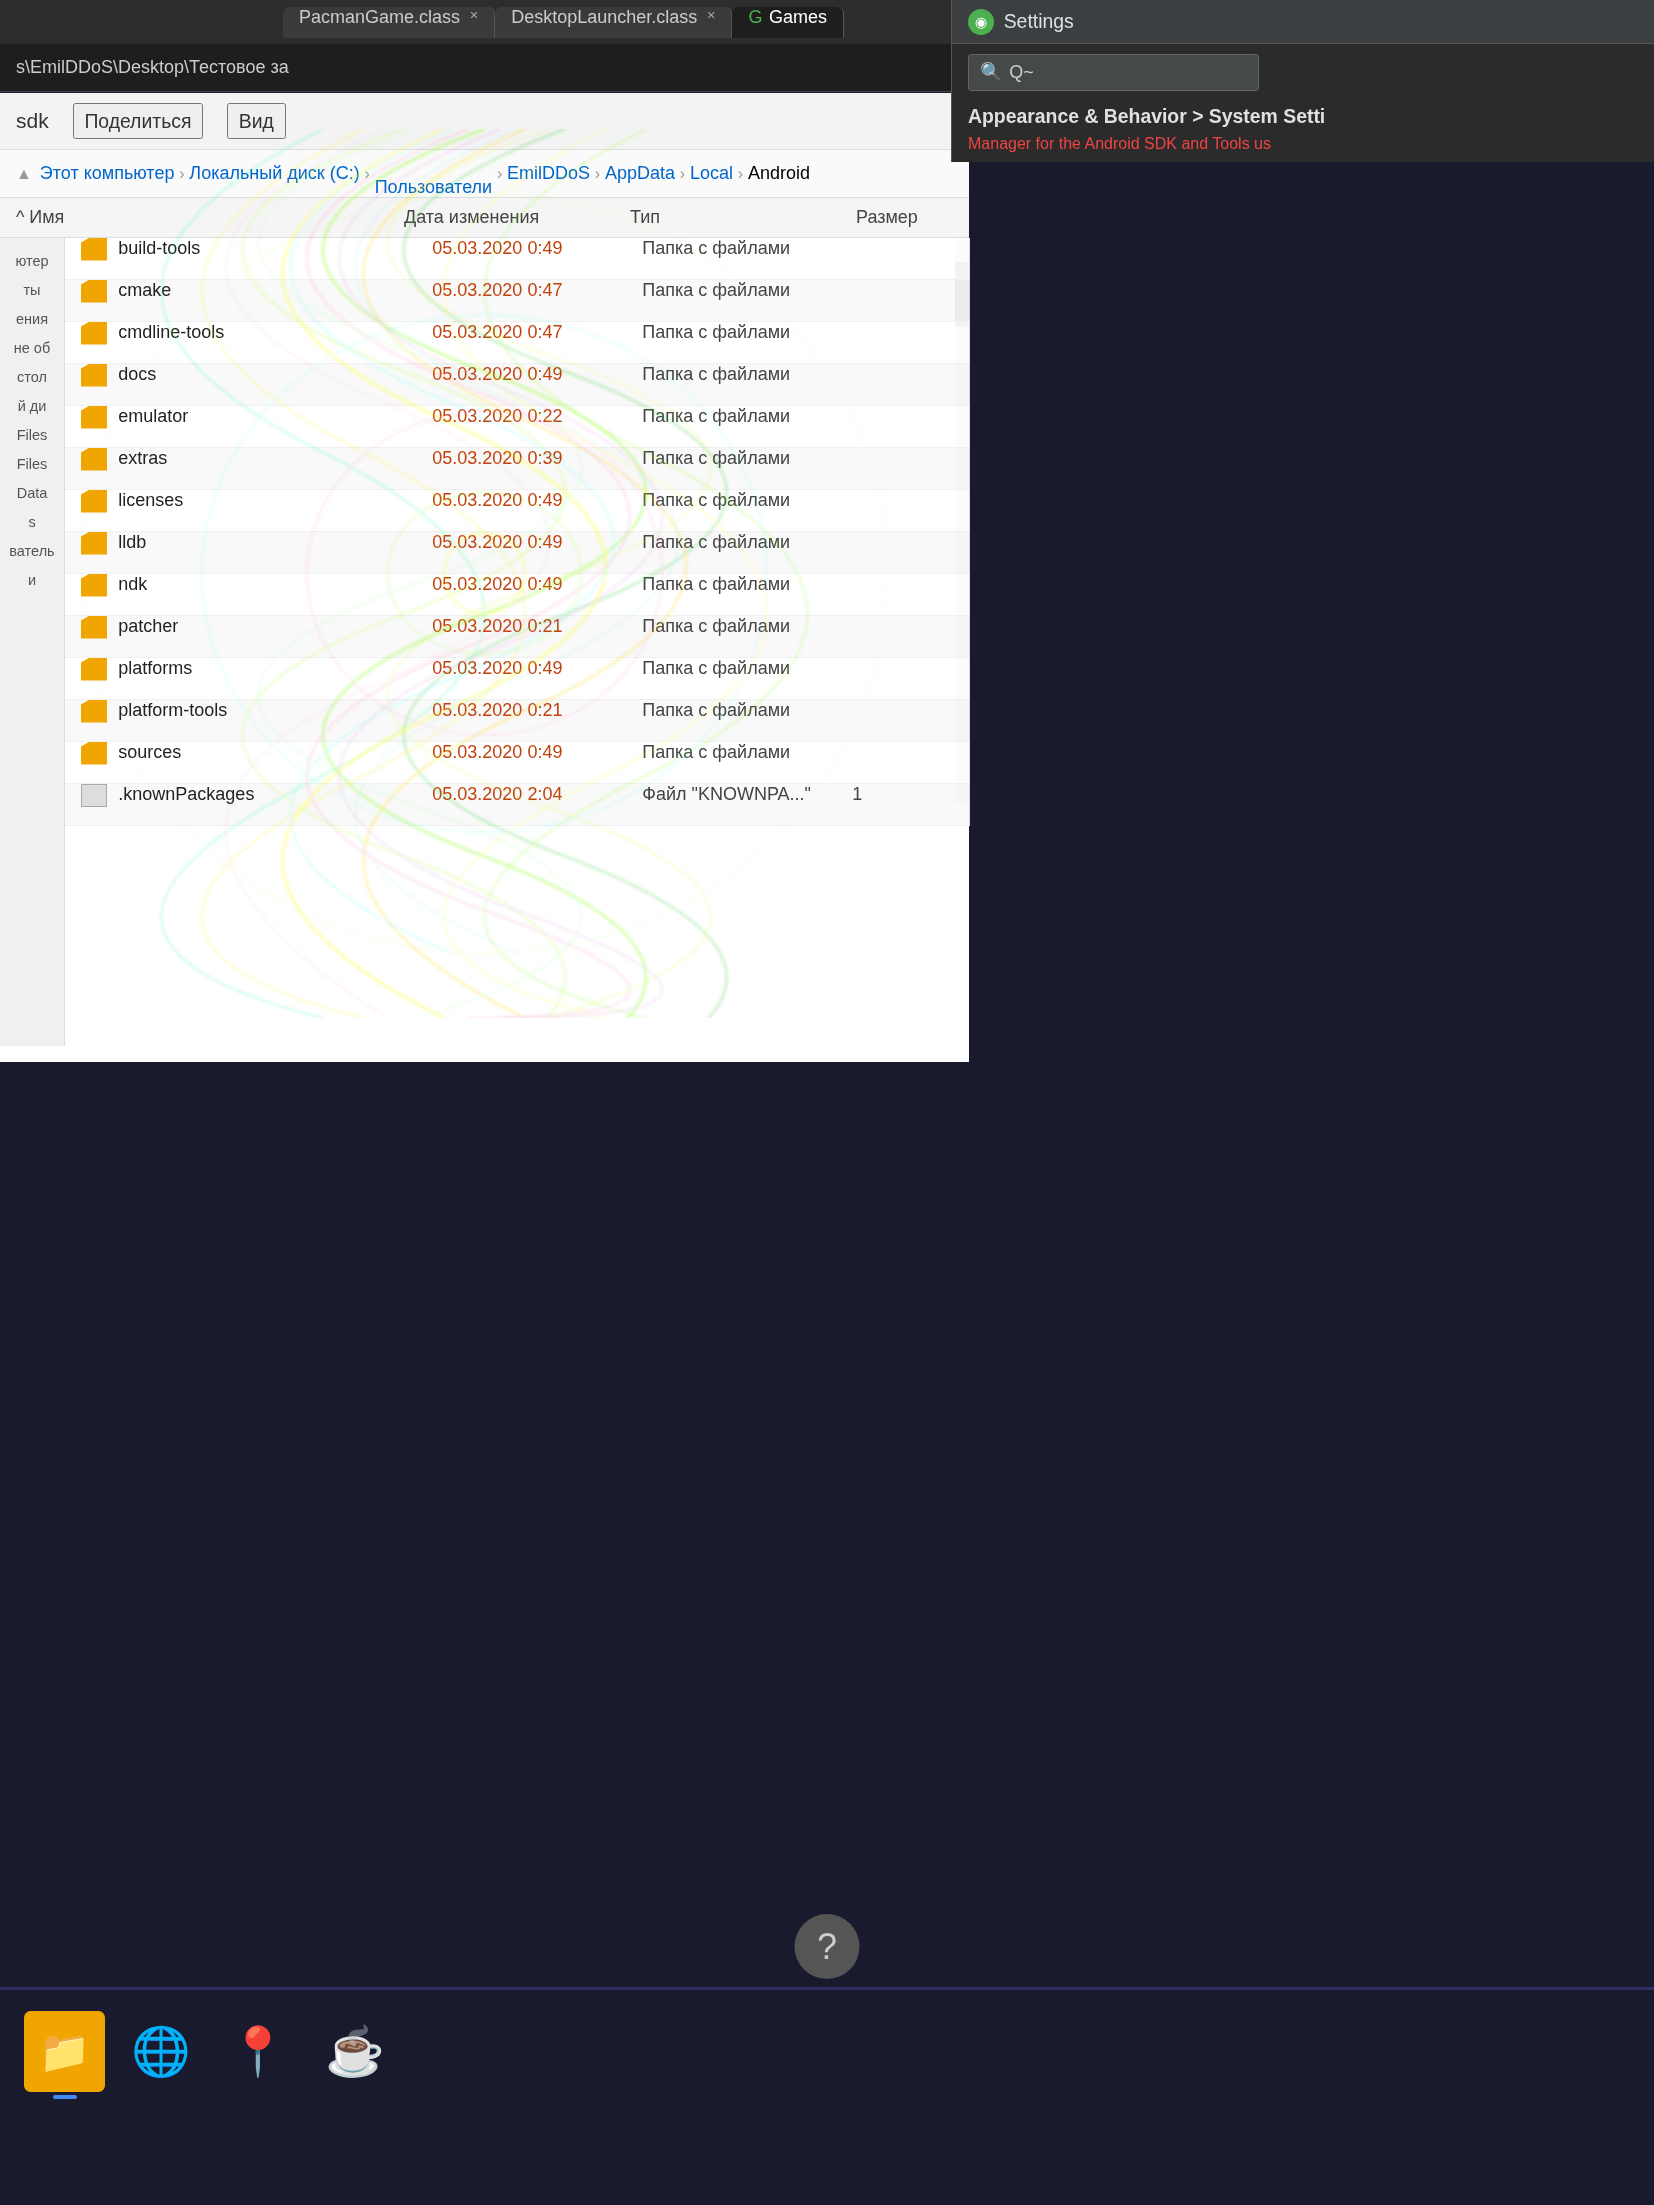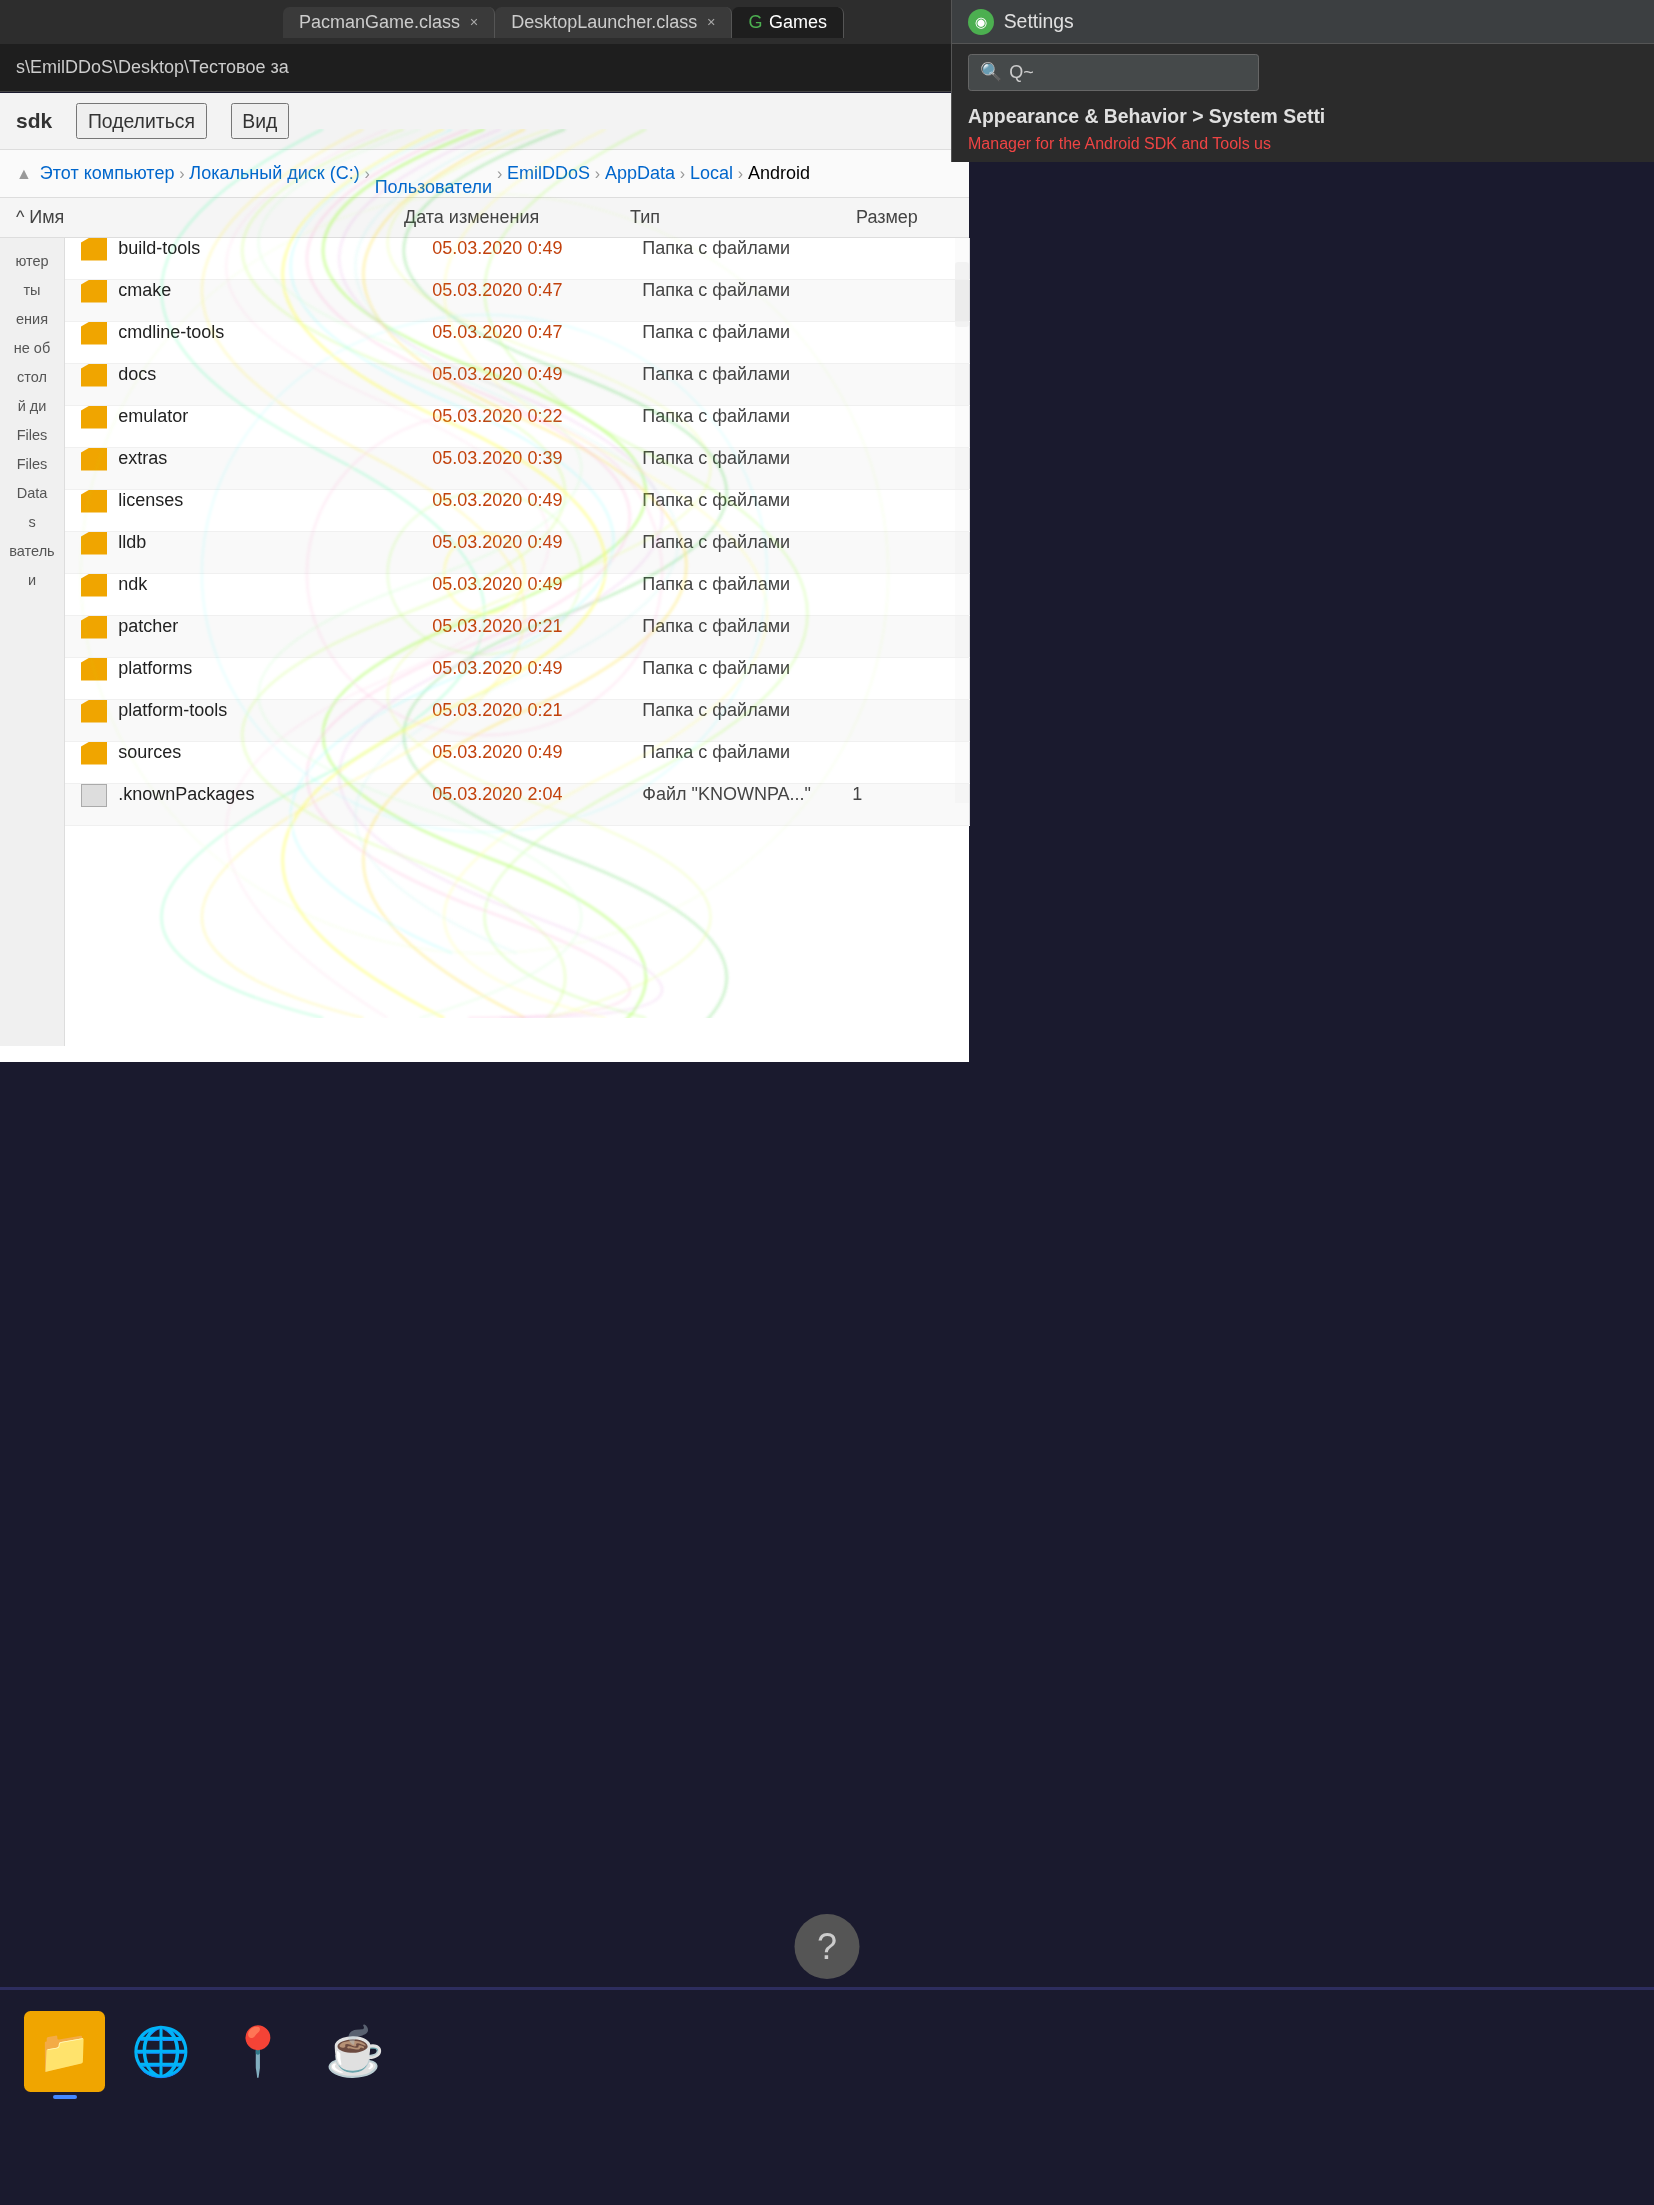--- a/index.html
+++ b/index.html
@@ -22,21 +22,20 @@
       background: #2d2d2d;
       display: flex;
       align-items: center;
       z-index: 100;
     }
 
     .tab {
       height: 31px;
       padding: 0 16px;
       display: flex;
-      align-items: center;
       gap: 6.5px;
       font-size: 18px;
       color: #ccc;
       background: #3a3a3a;
       border-right: 0.8px solid #555;
       border-radius: 6.5px 6.5px 0 0;
     }
 
     .tab.active {
       background: #1e1e1e;
@@ -447,21 +446,21 @@
     <span>🔍</span>
     <span>Q~</span>
   </div>
   <div class="settings-breadcrumb">Appearance &amp; Behavior  &gt;  System Setti</div>
   <div class="settings-sub">Manager for the Android SDK and Tools us</div>
 </div>
 
 <div class="explorer-window">
 
   <div class="explorer-toolbar">
-    <span style="font-size:21px; font-weight:bold; color:#333;">sdk</span>
+    <span style="font-size:21px; font-weight:normal; color:#333;">sdk</span>
     <button class="toolbar-btn">Поделиться</button>
     <button class="toolbar-btn">Вид</button>
   </div>
 
   <div class="breadcrumb-bar">
     <span style="font-size:16px; color:#999; margin-right:3.2px;">▲</span>
     <span style="cursor:pointer; color:#0066cc;">Этот компьютер</span>
     <span class="breadcrumb-sep">›</span>
     <span style="cursor:pointer; color:#0066cc;">Локальный диск (C:)</span>
     <span class="breadcrumb-sep">›</span>

